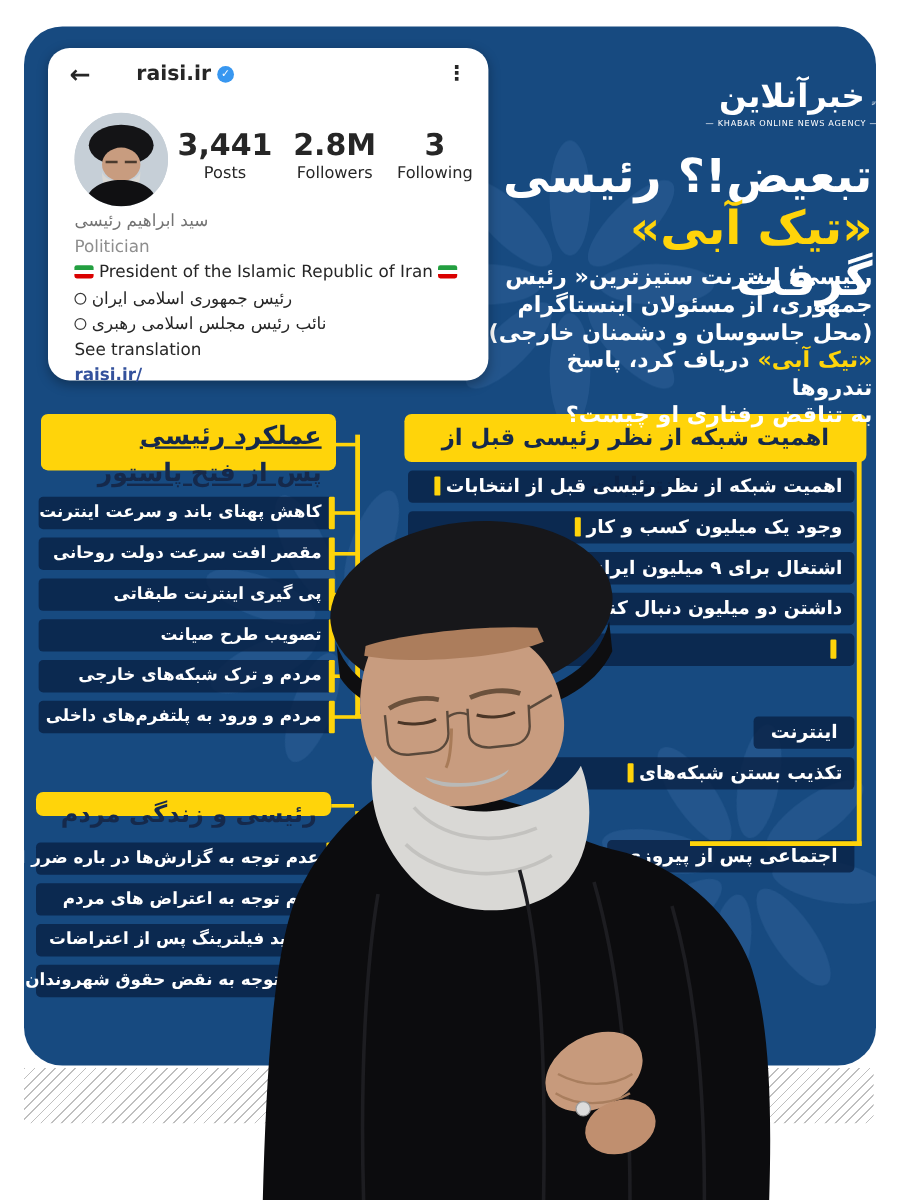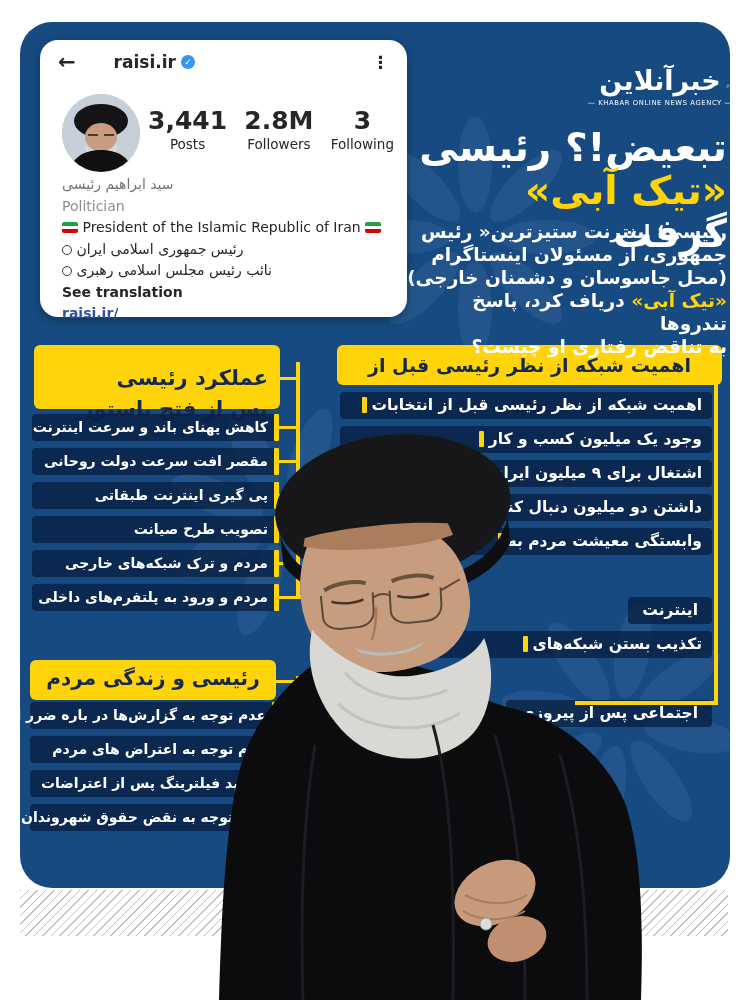--- a/index.html
+++ b/index.html
@@ -37,21 +37,21 @@
   .stat .l{font-size:13.5px;color:#262626;margin-top:1px;}
   #ig-bio{position:absolute;left:22px;top:134px;width:330px;font-size:14px;line-height:21.5px;}
   .bio-name{color:#737373;font-size:14px;}
   .bio-cat{color:#8e8e8e;}
   .bio-en{color:var(--ink);font-size:14px;}
   .bio-fa{direction:rtl;text-align:left;color:var(--ink);}
   .ring{display:inline-block;width:10px;height:10px;border:1.6px solid #3a3a3a;
     border-radius:50%;vertical-align:-1px;}
   .flag{display:inline-block;width:16px;height:11px;border-radius:2px;vertical-align:-1px;
     background:linear-gradient(180deg,#239f40 0 34%,#fff 34% 66%,#da0000 66% 100%);}
-  .bio-see{font-weight:bold;}
+  .bio-see{font-weight:normal;}
   .bio-link{color:#33519c;font-weight:bold;font-size:14px;}
 
   
   #logo{left:544px;top:46px;width:186px;height:80px;z-index:3;display:flex;
     align-items:center;justify-content:flex-end;color:#fff;}
   #logo-txt{text-align:center;margin-right:-6px;margin-left:44px;}
   #logo-fa{font-size:27px;font-weight:bold;direction:rtl;line-height:30px;}
   #logo-en{font-size:6.8px;letter-spacing:.6px;margin-top:3px;white-space:nowrap;}
 
   
@@ -60,26 +60,26 @@
   #headline .hl{color:var(--yl);}
   #subhead{right:23px;top:220px;width:322px;z-index:3;direction:rtl;text-align:right;
     color:#fff;font-weight:bold;font-size:18.5px;line-height:23px;white-space:pre-line;}
   #subhead .hl{color:var(--yl);}
 
   
   .group-title{background:var(--yl);color:#15294b;font-weight:bold;border-radius:6px;
     direction:rtl;text-align:right;padding:0 12px;white-space:pre-line;z-index:2;}
   .group-title::after{content:"";position:absolute;right:-19px;top:50%;width:19px;height:3px;
     background:var(--yl);}
-  #lg1-title{left:34px;top:345px;width:246px;height:64px;font-size:21px;line-height:31px;
-    padding-top:18px;}
+  #lg1-title{left:34px;top:345px;width:246px;height:47px;font-size:21px;line-height:31px;
+    padding-top:3px;text-decoration:underline;}
   #rg-title{left:337px;top:345px;width:385px;height:40px;font-size:19px;line-height:40px;
     text-align:center;}
   #rg-title::after{display:none;}
-  #lg2-title{left:30px;top:660px;width:246px;height:40px;font-size:20px;line-height:36px;text-align:center;}
+  #lg2-title{left:30px;top:660px;width:246px;height:20px;font-size:20px;line-height:36px;}
 
   
   .list{z-index:2;}
   #lg1-items{left:32px;top:414px;width:246px;}
   #rg-items{left:340px;top:392px;width:372px;}
   #lg2-items{left:30px;top:702px;width:246px;}
   .pill{position:relative;background:var(--pill);border-radius:4px;color:#fff;
     font-weight:bold;height:27px;line-height:27px;margin-bottom:7px;direction:rtl;
     text-align:right;padding:0 10px;white-space:nowrap;}
   .left-pill{font-size:14px;}
@@ -242,21 +242,21 @@
     <div class="r-item">
       <div class="pill right-pill"><span>وجود یک میلیون کسب و کار</span><span class="tick"></span></div>
     </div>
     <div class="r-item">
       <div class="pill right-pill"><span>اشتغال برای ۹ میلیون ایرانی</span><span class="tick"></span></div>
     </div>
     <div class="r-item">
       <div class="pill right-pill"><span>داشتن دو میلیون دنبال کننده</span><span class="tick"></span></div>
     </div>
     <div class="r-item">
-      <div class="pill right-pill"><span>وابستگی معیشت مردم به</span><span class="tick"></span></div>
+      <div class="pill right-pill"><span class="tick"></span></div>
       <div class="pill right-pill cont"><span>اینترنت</span></div>
     </div>
     <div class="r-item">
       <div class="pill right-pill"><span>تکذیب بستن شبکه‌های</span><span class="tick"></span></div>
       <div class="pill right-pill cont"><span>اجتماعی پس از پیروزی</span></div>
     </div>
   </div>
 <div id="lg2-items" class="abs list">
     <div class="pill left-pill"><span>عدم توجه به گزارش‌ها در باره ضرر اقتصادی</span></div>
     <div class="pill left-pill"><span>عدم توجه به اعتراض های مردم</span></div>

